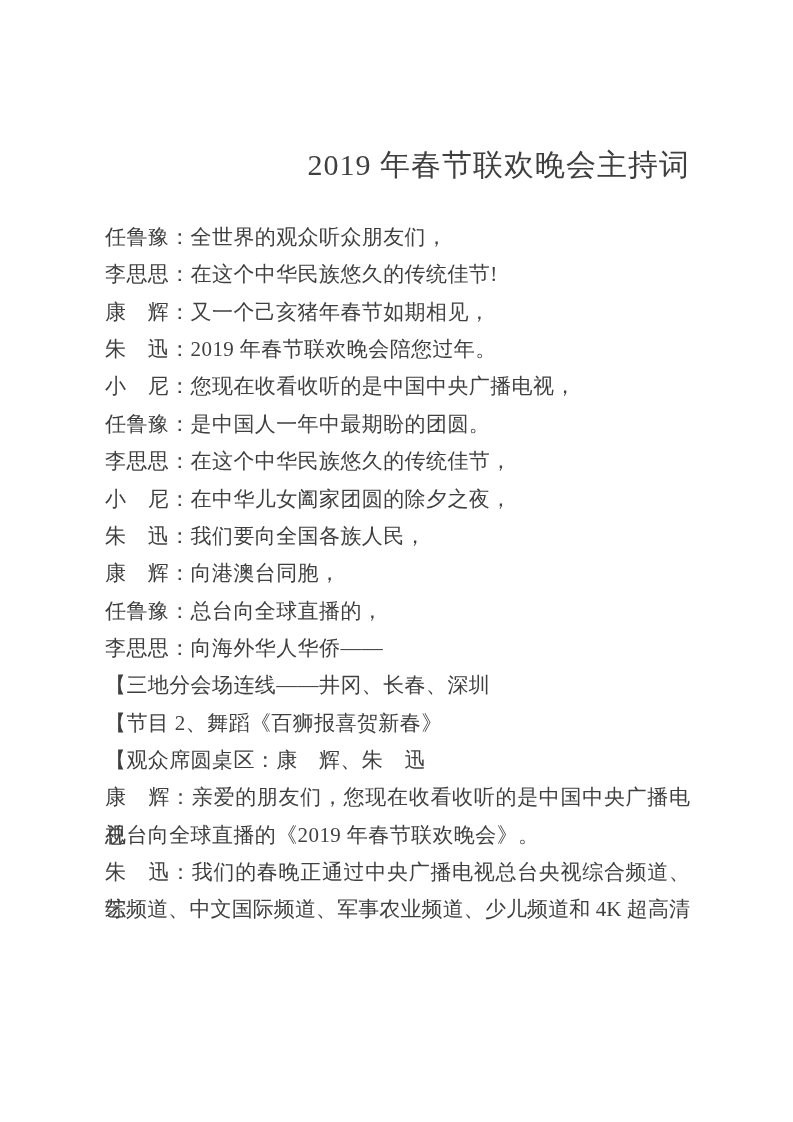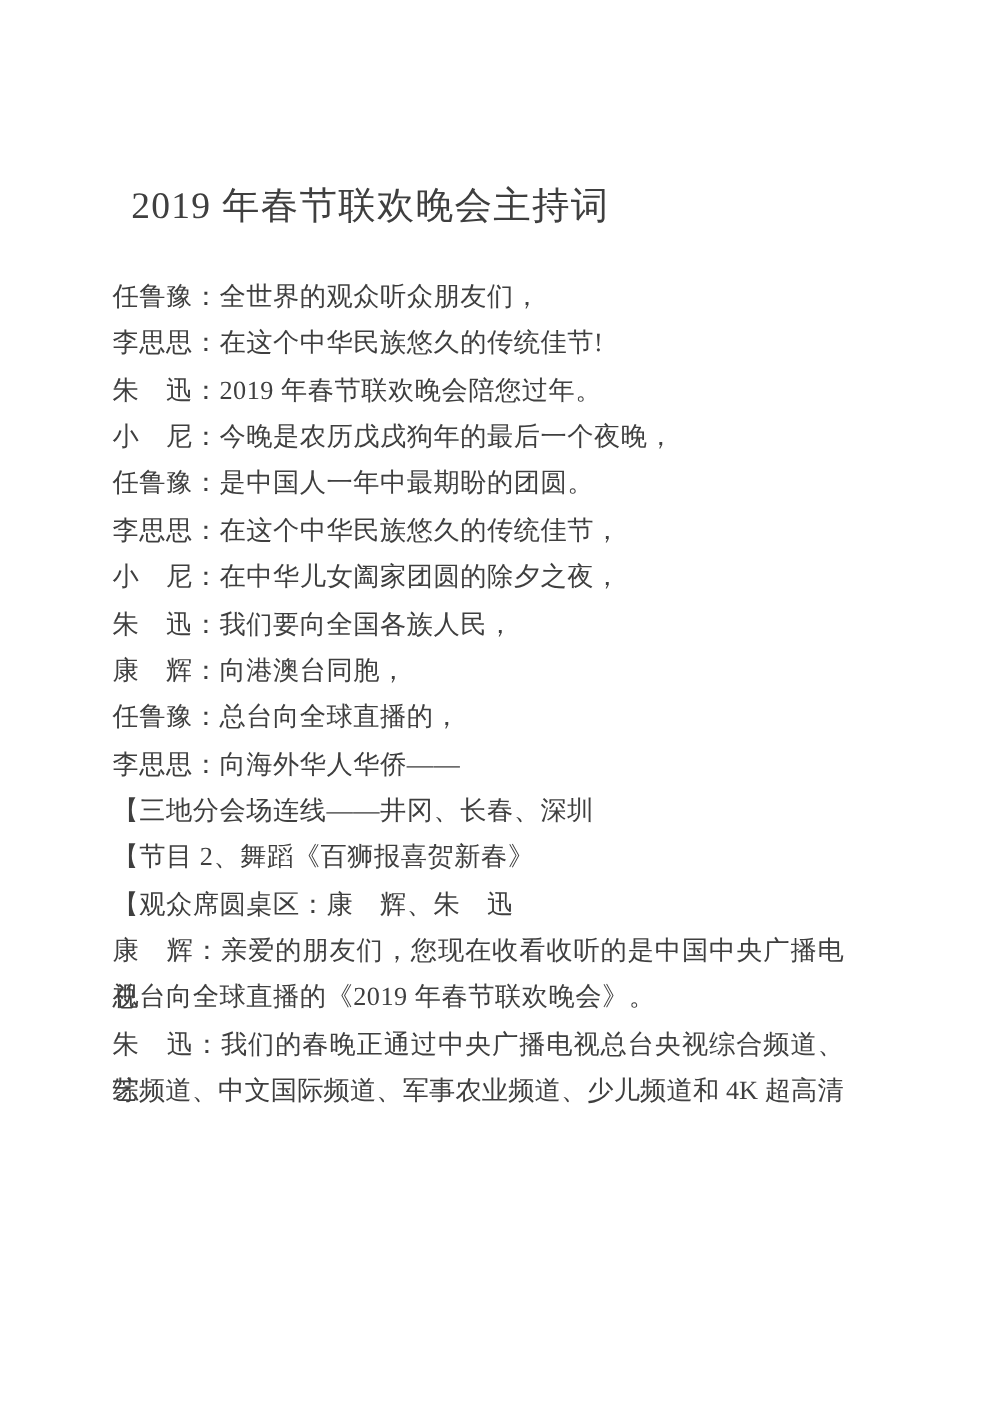--- a/index.html
+++ b/index.html
@@ -18,32 +18,32 @@
     background: var(--page-bg);
     overflow: hidden;
     font-family: "Liberation Serif", "DejaVu Serif", serif;
     color: var(--text-color);
   }
   .title {
     position: absolute;
     top: 143px;
     left: 105px;
     width: 585px;
-    text-align: left;
+    text-align: right;
     font-size: 30px;
     font-weight: normal;
     letter-spacing: 1px;
     line-height: 44px;
     color: var(--text-color);
     white-space: nowrap;
   }
   .content {
     position: absolute;
     top: 219px;
-    left: 90px;
+    left: 105px;
     width: 585px;
   }
   .line {
     height: 37.37px;
     line-height: 37.37px;
     font-size: 21px;
     letter-spacing: 0.4px;
     text-align: left;
     white-space: nowrap;
     overflow: visible;
@@ -58,22 +58,23 @@
   }
 </style>
 </head>
 <body>
 
 <div class="page">
   <h1 class="title">2019 年春节联欢晚会主持词</h1>
   <div class="content" id="doc-body">
       <div class="line">任鲁豫：全世界的观众听众朋友们，</div>
       <div class="line">李思思：在这个中华民族悠久的传统佳节!</div>
+      <div class="line">康　辉：又一个己亥猪年春节如期相见，</div>
       <div class="line">朱　迅：2019 年春节联欢晚会陪您过年。</div>
-      <div class="line">小　尼：今晚是农历戊戌狗年的最后一个夜晚，</div>
+      <div class="line">小　尼：您现在收看收听的是中国中央广播电视，</div>
       <div class="line">任鲁豫：是中国人一年中最期盼的团圆。</div>
       <div class="line">李思思：在这个中华民族悠久的传统佳节，</div>
       <div class="line">小　尼：在中华儿女阖家团圆的除夕之夜，</div>
       <div class="line">朱　迅：我们要向全国各族人民，</div>
       <div class="line">康　辉：向港澳台同胞，</div>
       <div class="line">任鲁豫：总台向全球直播的，</div>
       <div class="line">李思思：向海外华人华侨——</div>
       <div class="line">【三地分会场连线——井冈、长春、深圳</div>
       <div class="line">【节目 2、舞蹈《百狮报喜贺新春》</div>
       <div class="line">【观众席圆桌区：康　辉、朱　迅</div>

